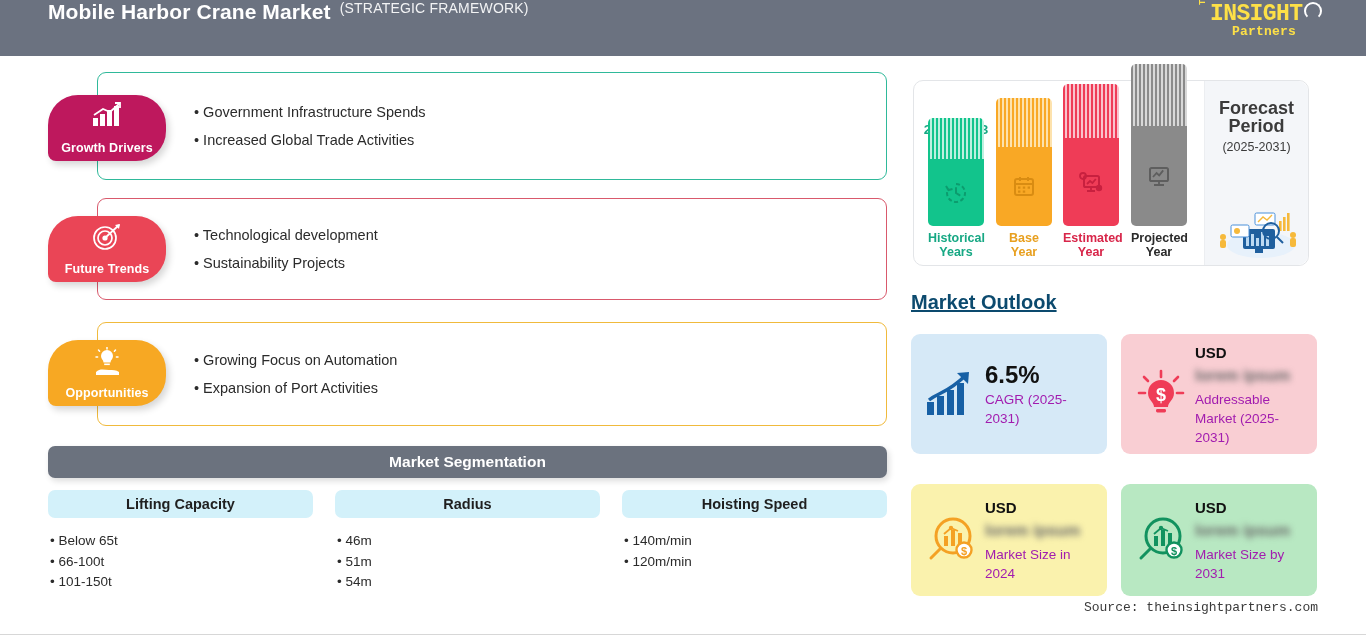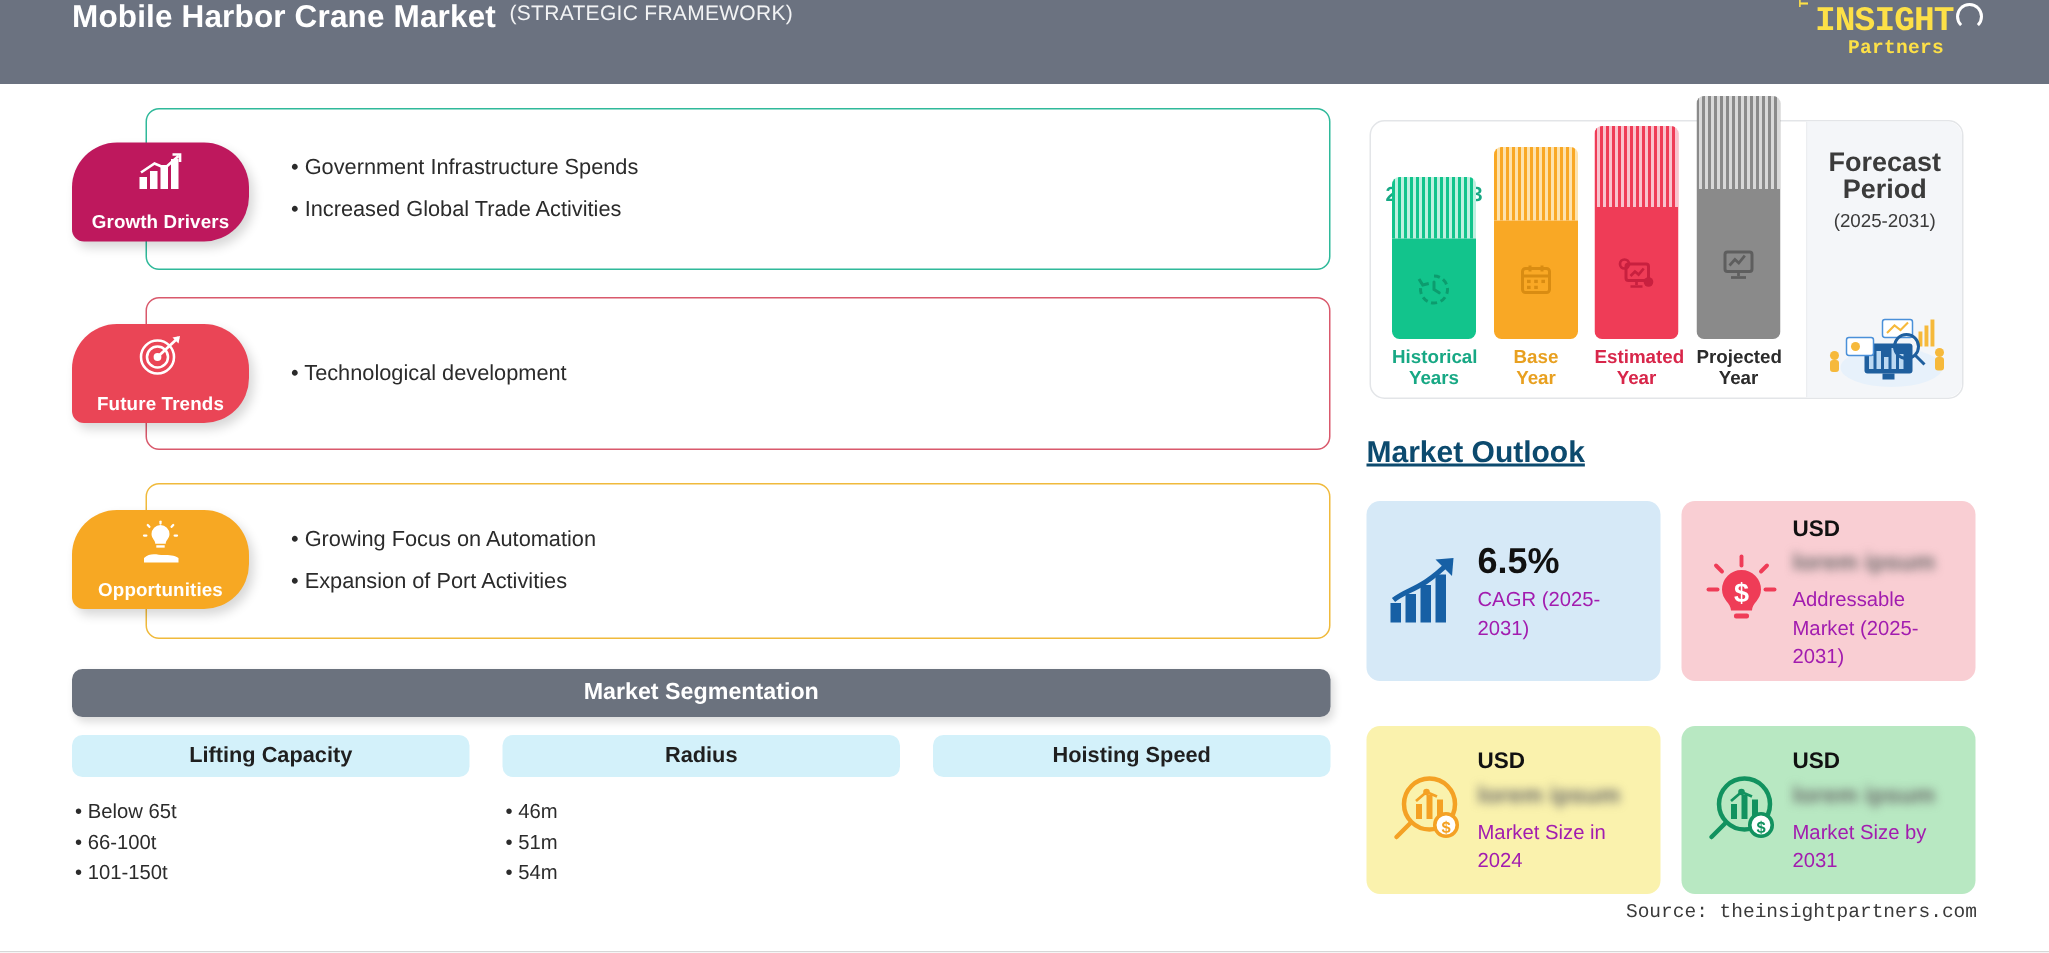--- a/index.html
+++ b/index.html
@@ -252,20 +252,21 @@
         <path d="M3 13 L12 7 L19 10 L28 2" stroke="#fff" stroke-width="1.8" fill="none"></path>
         <path d="M24 1 L29 1 L29 6" stroke="#fff" stroke-width="1.8" fill="none"></path>
       </svg>
     </span>
     <span class="b-label">Growth Drivers</span>
   </div>
 
   <div class="block" id="blk-trends">
     <div class="bullets">
       <div class="bullet">Technological development</div>
+      <div class="bullet">Sustainability Projects</div>
     </div>
   </div>
   <div class="badge" id="bdg-trends">
     <span class="b-ico">
       <svg width="32" height="28" viewBox="0 0 32 28">
         <circle cx="14" cy="15" r="11" stroke="#fff" stroke-width="1.7" fill="none"></circle>
         <circle cx="14" cy="15" r="7" stroke="#fff" stroke-width="1.7" fill="none"></circle>
         <circle cx="14" cy="15" r="2.6" fill="#fff"></circle>
         <path d="M14 15 L28 2" stroke="#fff" stroke-width="1.8" fill="none"></path>
         <path d="M24 2 L29 1 L28 6 Z" fill="#fff"></path>
@@ -311,20 +312,24 @@
   <div class="seg-col c2">
     <div class="seg-cap">Radius</div>
     <div class="seg-items">
       <div class="seg-item">46m</div>
       <div class="seg-item">51m</div>
       <div class="seg-item">54m</div>
     </div>
   </div>
   <div class="seg-col c3">
     <div class="seg-cap">Hoisting Speed</div>
+    <div class="seg-items">
+      <div class="seg-item">140m/min</div>
+      <div class="seg-item">120m/min</div>
+    </div>
   </div>
 
   <div class="forecast">
     <div class="bars">
 
       <div class="bar-wrap" id="bw0">
         <span class="bar-year" style="bottom:122px;color:#17a884">2021-2023</span>
         <div class="bar" style="height:108px">
           <div class="stripes" style="background:repeating-linear-gradient(90deg,#12c48c 0 2px,#bff0e0 2px 4px)"></div>
           <div class="solid" style="background:#12c48c">

